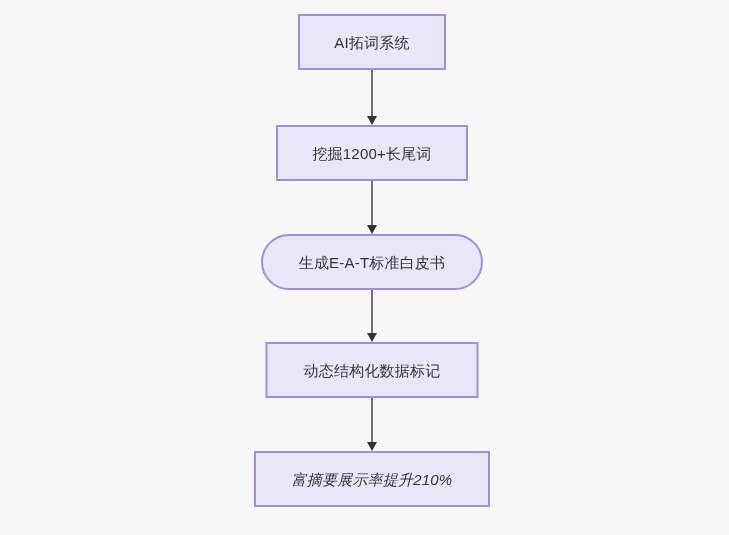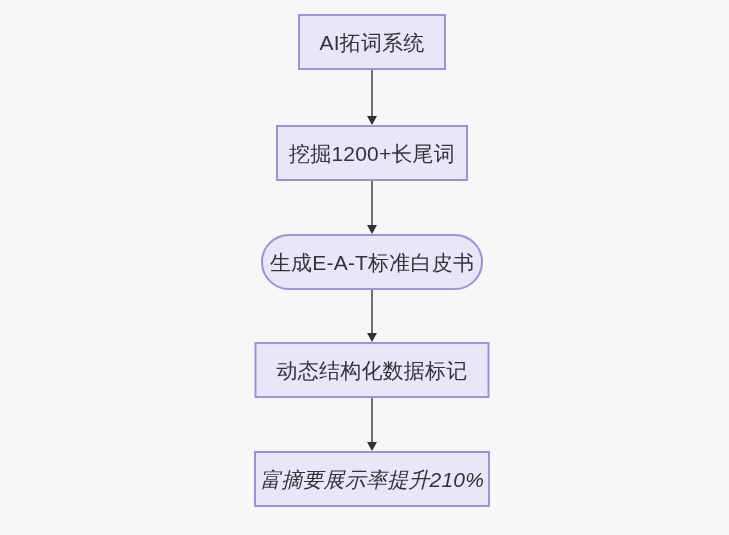--- a/index.html
+++ b/index.html
@@ -24,21 +24,21 @@
     background: #e9e6fa;
     border: 2px solid #a48ddb;
     display: flex;
     align-items: center;
     justify-content: center;
     height: 56px;
     transform: translateX(-50%);
     left: 372px;
   }
   .node-label {
-    font-size: 21px;
+    font-size: 15px;
     color: #333333;
     line-height: 1;
     letter-spacing: 0.2px;
     white-space: nowrap;
   }
   .connector {
     position: absolute;
     left: 372px;
     transform: translateX(-50%);
     width: 12px;
@@ -93,21 +93,21 @@
   </div>
 
   <div class="node" style="top:125px;width:192px;">
     <span class="node-label">挖掘1200+长尾词</span>
   </div>
 
   <div class="node" style="top:234px;width:222px;border-radius:28px;">
     <span class="node-label">生成E-A-T标准白皮书</span>
   </div>
 
-  <div class="node" style="top:342px;width:235px;">
+  <div class="node" style="top:342px;width:213px;">
     <span class="node-label">动态结构化数据标记</span>
   </div>
 
   <div class="node" style="top:451px;width:236px;font-style:italic;">
     <span class="node-label">富摘要展示率提升210%</span>
   </div>
 
 </div>
 
 </body></html>

